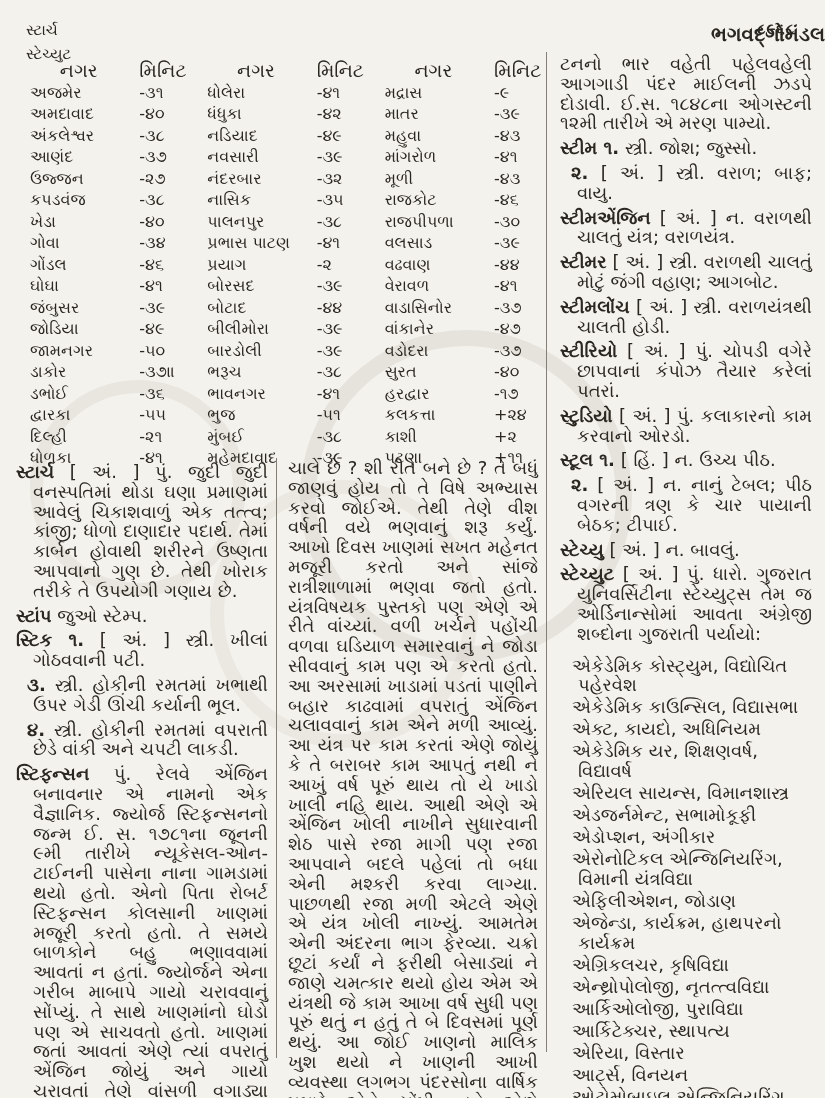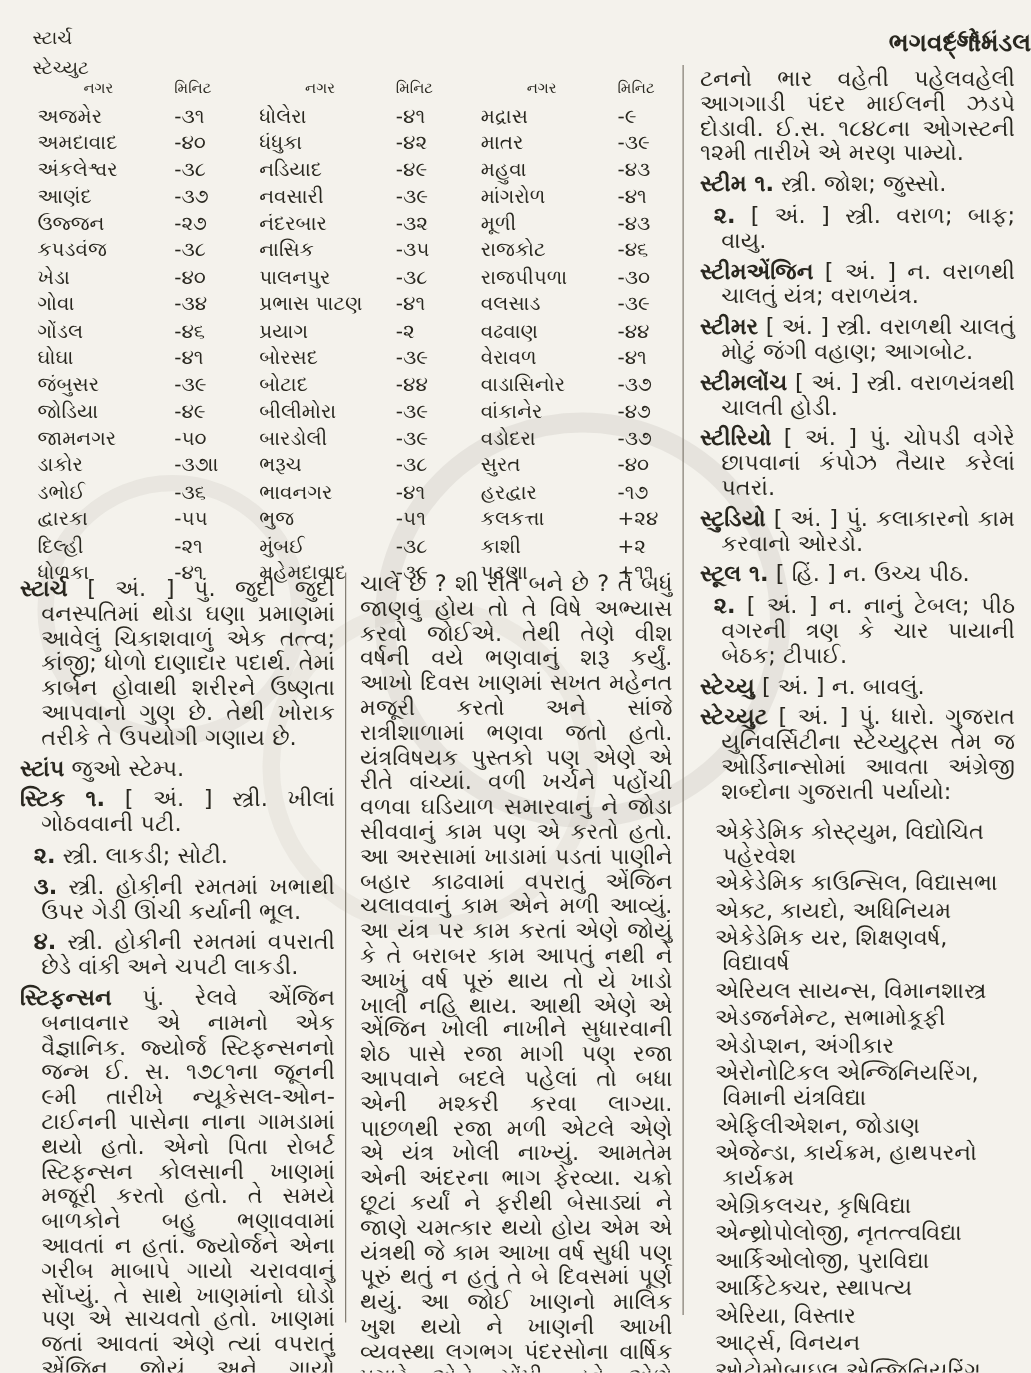--- a/index.html
+++ b/index.html
@@ -21,21 +21,21 @@
   .title{position:absolute;left:0;top:12px;width:100%;text-align:right;font-size:20px;font-weight:700;}
   .pageno{position:absolute;right:30px;top:10px;font-size:15px;font-weight:700;letter-spacing:1px;}
 
   
   .tz-table{position:absolute;left:18px;top:60px;width:524px;display:flex;gap:8px;}
   .tz-group{flex:1;}
   .tz-row{display:flex;align-items:baseline;line-height:21.5px;font-size:16px;}
   .tz-city{flex:1;padding-left:12px;white-space:nowrap;}
   .tz-min{width:48px;text-align:left;white-space:nowrap;}
   .tz-head .tz-city{padding-left:0;text-align:center;}
-  .tz-head{font-size:12px;}
+  .tz-head{font-size:19px;}
 
   
   .vrule{position:absolute;width:1px;background:#847f74;}
   .vrule-main{left:546px;top:52px;height:1000px;}
   .vrule-left{left:276px;top:458px;height:600px;}
 
   
   .tcol{position:absolute;font-size:18px;line-height:19.8px;text-align:justify;}
   .colA{left:16px;top:462px;width:252px;}
   .colB{left:288px;top:458px;width:250px;}
@@ -366,21 +366,20 @@
 
 <div class="tcol colA">
   <div>
 
       <p class="para entry"><span class="hw">સ્ટાર્ચ</span><span> [ અં. ] પું. જુદી જુદી વનસ્પતિમાં થોડા ઘણા પ્રમાણમાં આવેલું ચિકાશવાળું એક તત્ત્વ; કાંજી; ધોળો દાણાદાર પદાર્થ. તેમાં કાર્બન હોવાથી શરીરને ઉષ્ણતા આપવાનો ગુણ છે. તેથી ખોરાક તરીકે તે ઉપયોગી ગણાય છે.</span></p>
 
       <p class="para entry"><span class="hw">સ્ટાંપ</span><span> જુઓ સ્ટેમ્પ.</span></p>
 
       <p class="para entry"><span class="hw">સ્ટિક ૧.</span><span> [ અં. ] સ્ત્રી. ખીલાં ગોઠવવાની પટી.</span></p>
 
-      <p class="para sub"><span class="hw">૨.</span><span> સ્ત્રી. લાકડી; સોટી.</span></p>
 
       <p class="para sub"><span class="hw">૩.</span><span> સ્ત્રી. હોકીની રમતમાં ખભાથી ઉપર ગેડી ઊંચી કર્યાની ભૂલ.</span></p>
 
       <p class="para sub"><span class="hw">૪.</span><span> સ્ત્રી. હોકીની રમતમાં વપરાતી છેડે વાંકી અને ચપટી લાકડી.</span></p>
 
       <p class="para entry"><span class="hw">સ્ટિફન્સન</span><span> પું. રેલવે એંજિન બનાવનાર એ નામનો એક વૈજ્ઞાનિક. જ્યોર્જ સ્ટિફન્સનનો જન્મ ઈ. સ. ૧૭૮૧ના જૂનની ૯મી તારીખે ન્યૂકેસલ-ઓન-ટાઈનની પાસેના નાના ગામડામાં થયો હતો. એનો પિતા રોબર્ટ સ્ટિફન્સન કોલસાની ખાણમાં મજૂરી કરતો હતો. તે સમયે બાળકોને બહુ ભણાવવામાં આવતાં ન હતાં. જ્યોર્જને એના ગરીબ માબાપે ગાયો ચરાવવાનું સોંપ્યું. તે સાથે ખાણમાંનો ઘોડો પણ એ સાચવતો હતો. ખાણમાં જતાં આવતાં એણે ત્યાં વપરાતું એંજિન જોયું અને ગાયો ચરાવતાં તેણે વાંસળી વગાડ્યા કરી, રમ્યા કરવાને બદલે માટીનાં એંજિન બનાવવા લાગ્યો. એ વિષે જાણી શકાય એટલું બધું શીખી લીધું. પણ એણે જોયું કે એથી એંજિન વિષે પૂરતી માહિતી નહિ મળે. એ કેવી રીતે</span></p>
     </div>
 </div>
 
 <div class="tcol colB">

